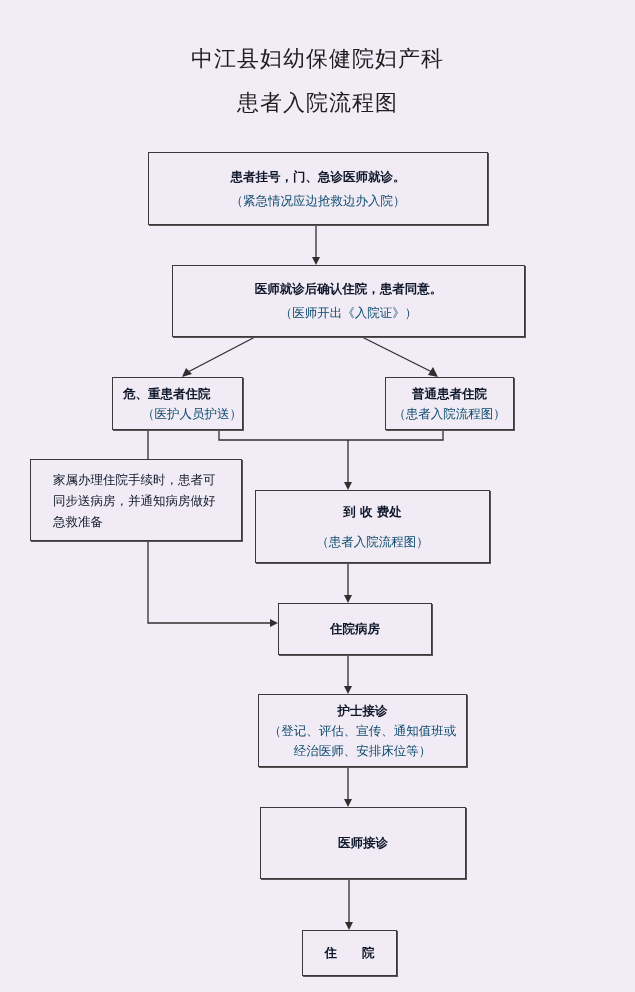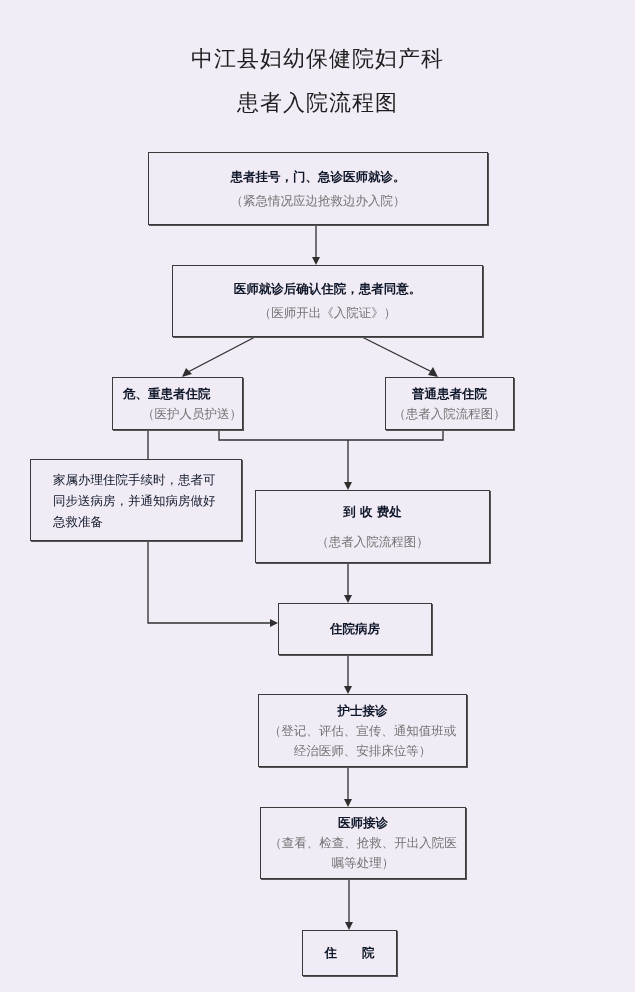--- a/index.html
+++ b/index.html
@@ -16,21 +16,21 @@
   #title1 { top: 44px; }
   #title2 { top: 88px; }
   .box {
     position: absolute; box-sizing: border-box;
     border: 1.5px solid #3a3a3a; background: #f0ebf4;
     box-shadow: 1px 1px 0 #555;
     display: flex; flex-direction: column; justify-content: center; align-items: center;
     text-align: center; font-size: 12.5px; line-height: 20px;
   }
   .box .main { font-weight: bold; color: #0f172a; }
-  .box .sub { color: #737373; margin-top: 4px; }
+  .box .sub { color: #0c4a6e; margin-top: 4px; }
   svg.lines { position: absolute; left: 0; top: 0; }
   svg.lines line, svg.lines polyline { stroke: #2f2f2f; stroke-width: 1.3; fill: none; }
   svg.lines polygon { fill: #2f2f2f; }
 </style>
 </head>
 <body>
 
 <div class="title" id="title1">中江县妇幼保健院妇产科</div>
 <div class="title" id="title2">患者入院流程图</div>
 
@@ -65,21 +65,21 @@
 
   <line x1="349" y1="879" x2="349" y2="924"></line>
   <polygon points="345,922 353,922 349,930"></polygon>
 </svg>
 
 <div class="box" style="left:148px;top:152px;width:340px;height:73px;">
   <div class="main">患者挂号，门、急诊医师就诊。</div>
   <div class="sub">（紧急情况应边抢救边办入院）</div>
 </div>
 
-<div class="box" style="left:172px;top:265px;width:311px;height:72px;">
+<div class="box" style="left:172px;top:265px;width:353px;height:72px;">
   <div class="main">医师就诊后确认住院，患者同意。</div>
   <div class="sub">（医师开出《入院证》）</div>
 </div>
 
 <div class="box" style="left:112px;top:377px;width:131px;height:53px;align-items:flex-end;">
   <div class="main" style="align-self:flex-start;padding-left:10px;">危、重患者住院</div>
   <div class="sub" style="margin-top:0;">（医护人员护送）</div>
 </div>
 
 <div class="box" style="left:385px;top:377px;width:129px;height:53px;">
@@ -100,18 +100,17 @@
   <div class="main">住院病房</div>
 </div>
 
 <div class="box" style="left:258px;top:694px;width:209px;height:73px;padding:0 6px;">
   <div class="main">护士接诊</div>
   <div class="sub" style="margin-top:0;">（登记、评估、宣传、通知值班或经治医师、安排床位等）</div>
 </div>
 
 <div class="box" style="left:260px;top:807px;width:206px;height:72px;padding:0 6px;">
   <div class="main">医师接诊</div>
-  <div class="sub" style="margin-top:0;">（查看、检查、抢救、开出入院医嘱等处理）</div>
 </div>
 
 <div class="box" style="left:302px;top:930px;width:95px;height:46px;">
   <div class="main">住　　院</div>
 </div>
 
 </body></html>

